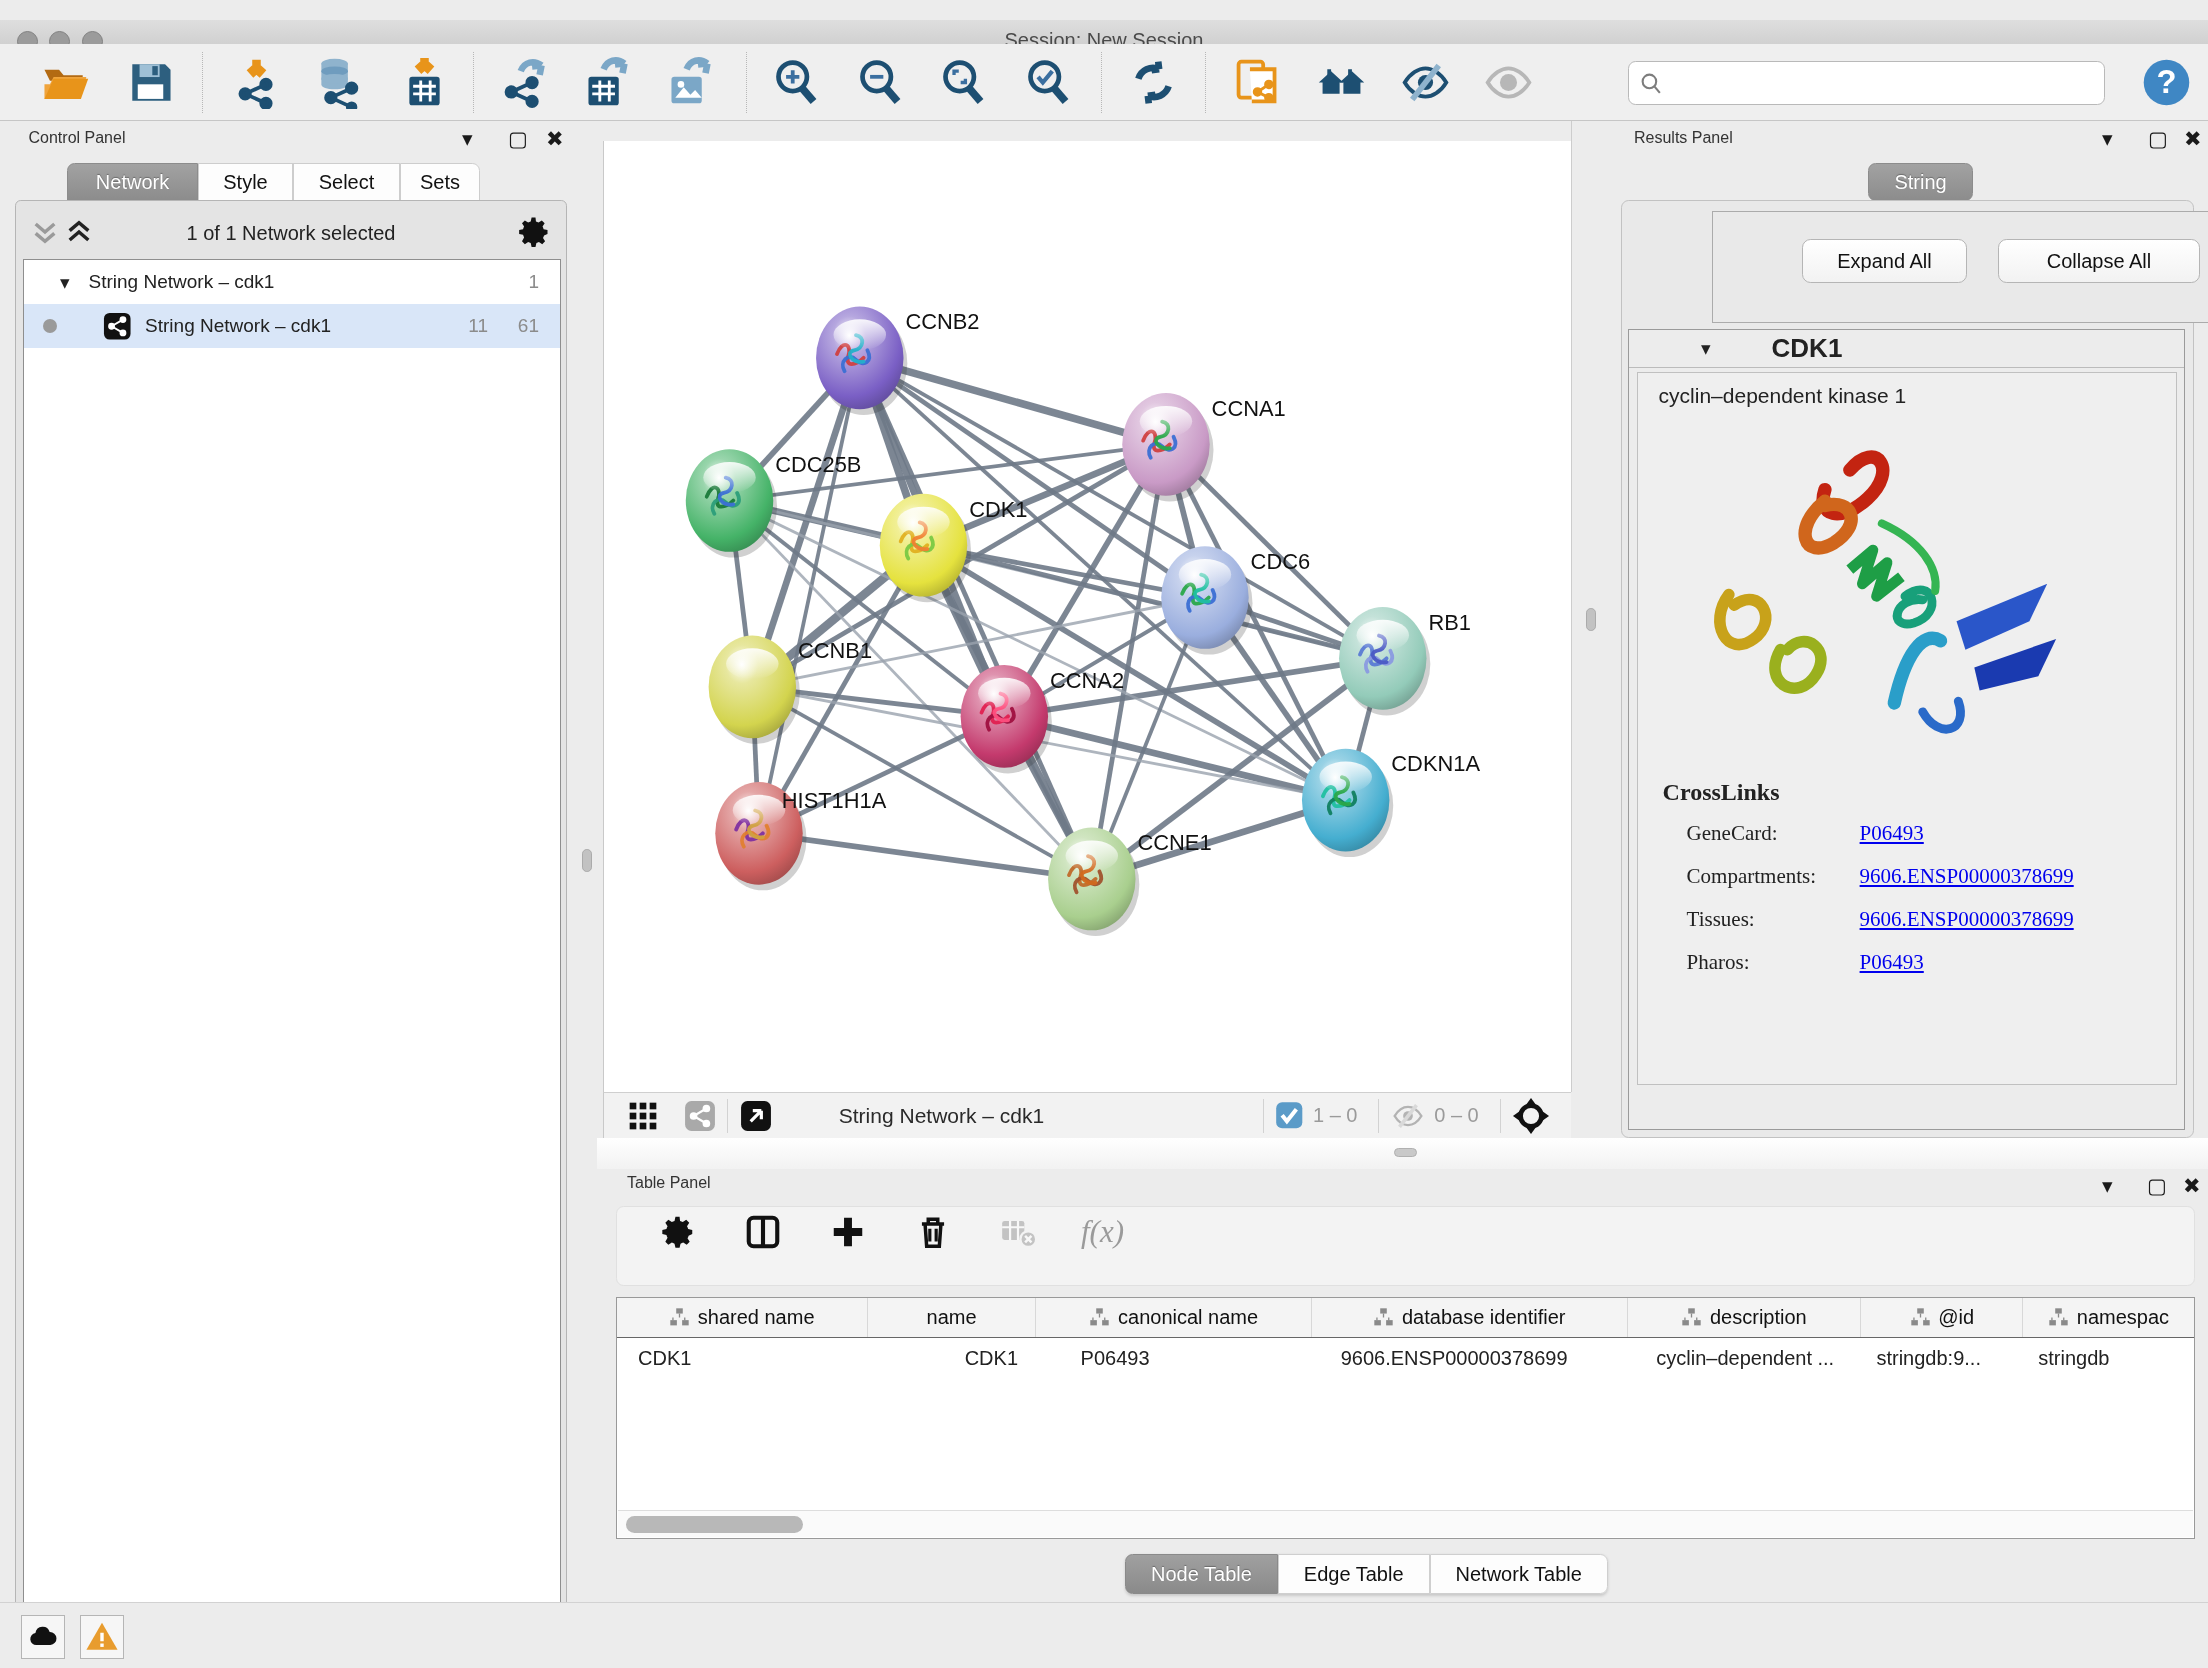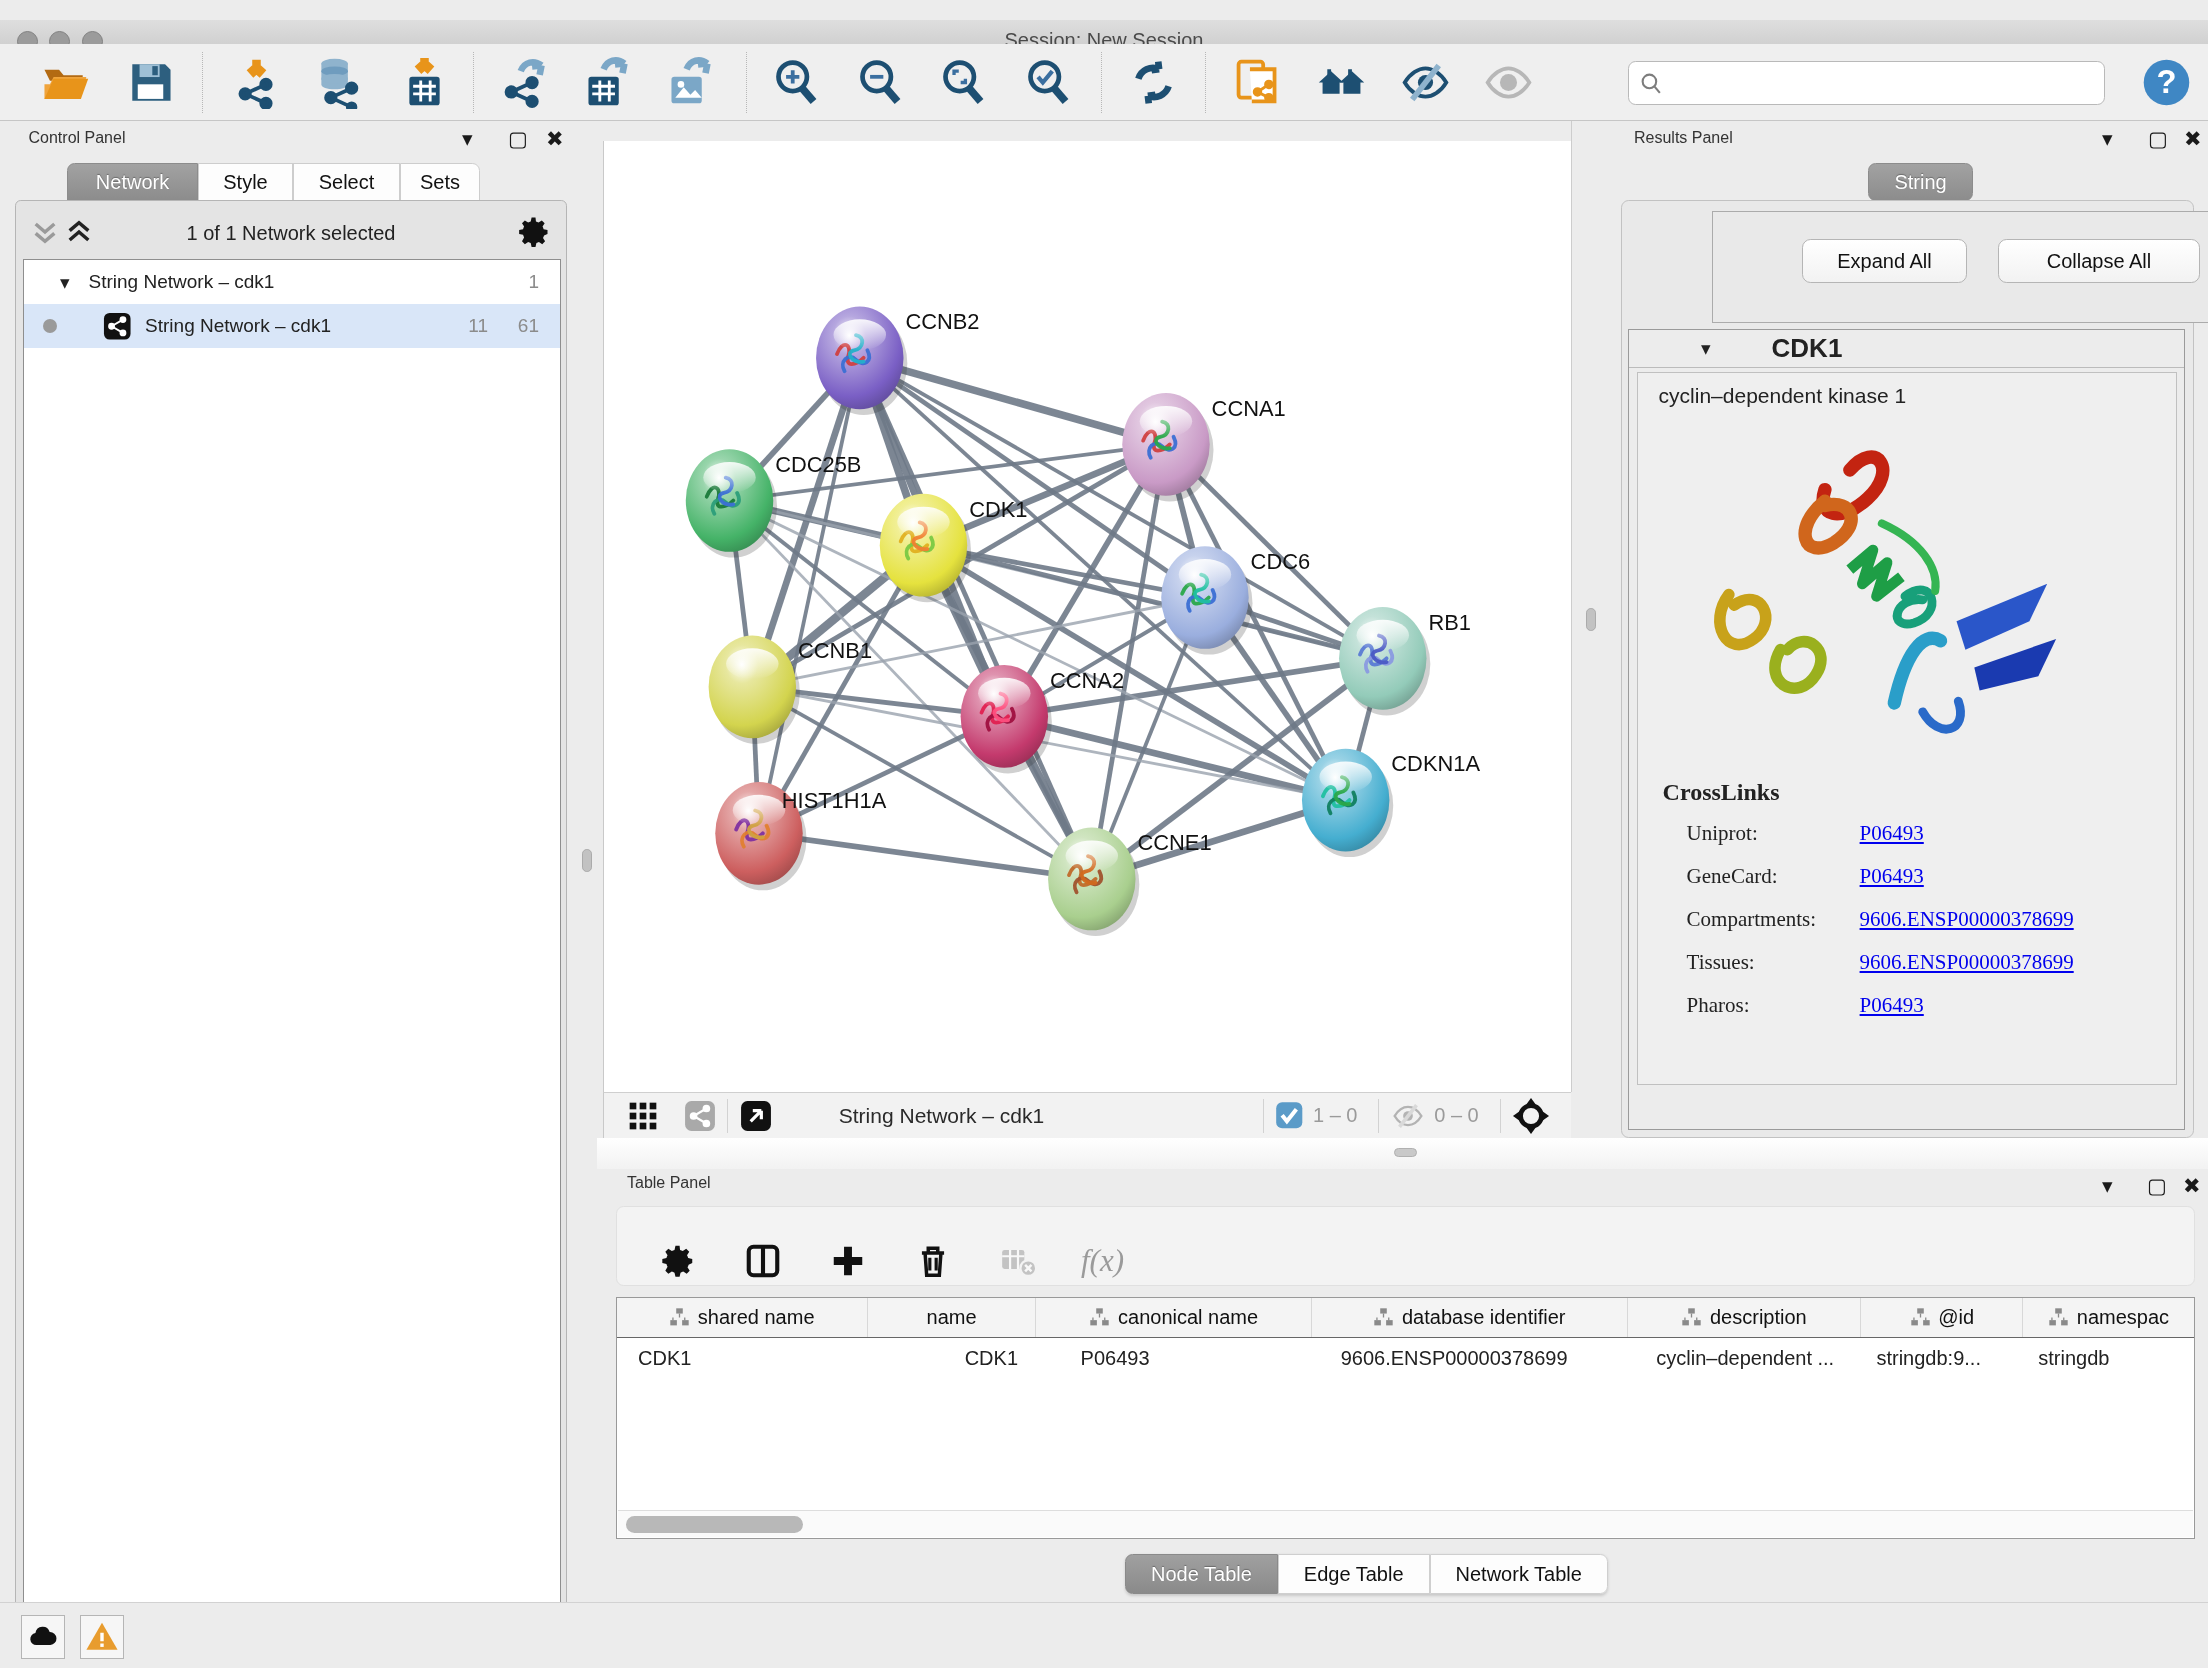--- a/index.html
+++ b/index.html
@@ -48,21 +48,21 @@
   .rp-btnbox{left:1712px;top:211px;width:557px;height:112px;background:#e9e9e9;border:1px solid #ababab;}
   .btn{background:linear-gradient(#ffffff,#f2f2f2);border:1px solid #b5b5b5;border-radius:8.6px;font-size:20px;display:inline-flex;align-items:center;justify-content:center;color:#111;}
   .rp-entry{left:1628px;top:329px;width:557px;height:801px;background:#ececec;border:1px solid #9a9a9a;}
   .rp-entry-hdr{height:38px;display:flex;align-items:center;border-bottom:1px solid #bbb;}
   .rp-inner{position:absolute;left:7.6px;top:42px;width:540px;height:713px;background:#efefef;border:1px solid #c0c0c0;}
   .serif{font-family:"Liberation Serif",serif;}
   .xl-label{font-size:21px;}
   .xl-link{font-size:21px;color:#0000ee;text-decoration:underline;}
 
   
-  .tp-toolbar{left:616px;top:1206px;width:1579px;height:80px;background:#f3f3f3;border:1px solid #e0e0e0;border-radius:7.6px;display:flex;align-items:flex-end;}
+  .tp-toolbar{left:616px;top:1206px;width:1579px;height:80px;background:#f3f3f3;border:1px solid #e0e0e0;border-radius:7.6px;display:flex;align-items:flex-start;}
   .tp-icon{margin-left:36px;display:flex;align-items:center;justify-content:center;width:49px;height:49px;}
   .tbl{left:616px;top:1297px;width:1579px;height:242px;background:#fff;border:1px solid #999;}
   .tbl-hdr{position:absolute;left:0;top:0;width:100%;height:40px;background:#f4f4f4;border-bottom:1.9px solid #666;display:flex;align-items:center;}
   .th{display:flex;align-items:center;justify-content:center;gap:7.6px;font-size:20px;color:#111;border-right:1px solid #d8d8d8;height:100%;}
   .tbl-row{position:absolute;left:0;top:40px;width:100%;height:40px;display:flex;align-items:center;font-size:20px;}
   .td{padding-left:21px;}
   .hscroll{position:absolute;left:1px;bottom:1px;width:1575px;height:27px;background:#fafafa;border-top:1px solid #ddd;}
   .hthumb{position:absolute;left:7.6px;top:4.8px;width:177px;height:17px;border-radius:8.6px;background:#b8b8b8;}
   .bottom-tabs{left:1125px;top:1554px;height:40px;display:flex;box-shadow:0 1.9px 2.9px rgba(0,0,0,.15);border-radius:7.6px;}
   .btab{height:40px;display:flex;align-items:center;justify-content:center;font-size:20px;background:#fdfdfd;border:1px solid #cfcfcf;padding:0 25px;color:#111;}
@@ -634,21 +634,20 @@
         <path d="M262 202 C294 178 306 222 272 232 C242 240 250 202 282 206" fill="none" stroke="#18a07a" stroke-width="10" stroke-linecap="round"></path>
         <path d="M250 322 C262 268 282 240 302 252" fill="none" stroke="#2a9ec9" stroke-width="15" stroke-linecap="round"></path>
         <path d="M320 230 L422 188 L402 230 L330 262 Z" fill="#2a56c9"></path>
         <path d="M340 282 L432 250 L412 292 L346 308 Z" fill="#1a3ab0"></path>
         <path d="M282 332 C300 364 334 354 322 320" fill="none" stroke="#2a6ac9" stroke-width="10" stroke-linecap="round"></path>
         <path d="M236 120 C280 140 300 170 296 196" fill="none" stroke="#35b552" stroke-width="9" stroke-linecap="round"></path>
       </svg>
 
       <div class="serif" style="margin:5.7px 0 0 25px;font-size:24px;font-weight:bold">CrossLinks</div>
       <div class="serif" style="margin:7.6px 0 0 49px;line-height:41px">
-        <div><span class="xl-label" style="display:inline-block;width:173px">Uniprot:</span><span class="xl-link">P06493</span></div>
         <div><span class="xl-label" style="display:inline-block;width:173px">GeneCard:</span><span class="xl-link">P06493</span></div>
         <div><span class="xl-label" style="display:inline-block;width:173px">Compartments:</span><span class="xl-link">9606.ENSP00000378699</span></div>
         <div><span class="xl-label" style="display:inline-block;width:173px">Tissues:</span><span class="xl-link">9606.ENSP00000378699</span></div>
         <div><span class="xl-label" style="display:inline-block;width:173px">Pharos:</span><span class="xl-link">P06493</span></div>
       </div>
     </div>
   </div>
 
   <div class="abs" style="left:597px;top:1170px;width:1611px;height:432px">
     <span class="abs panel-title" style="left:30px;top:3.8px">Table Panel</span>

